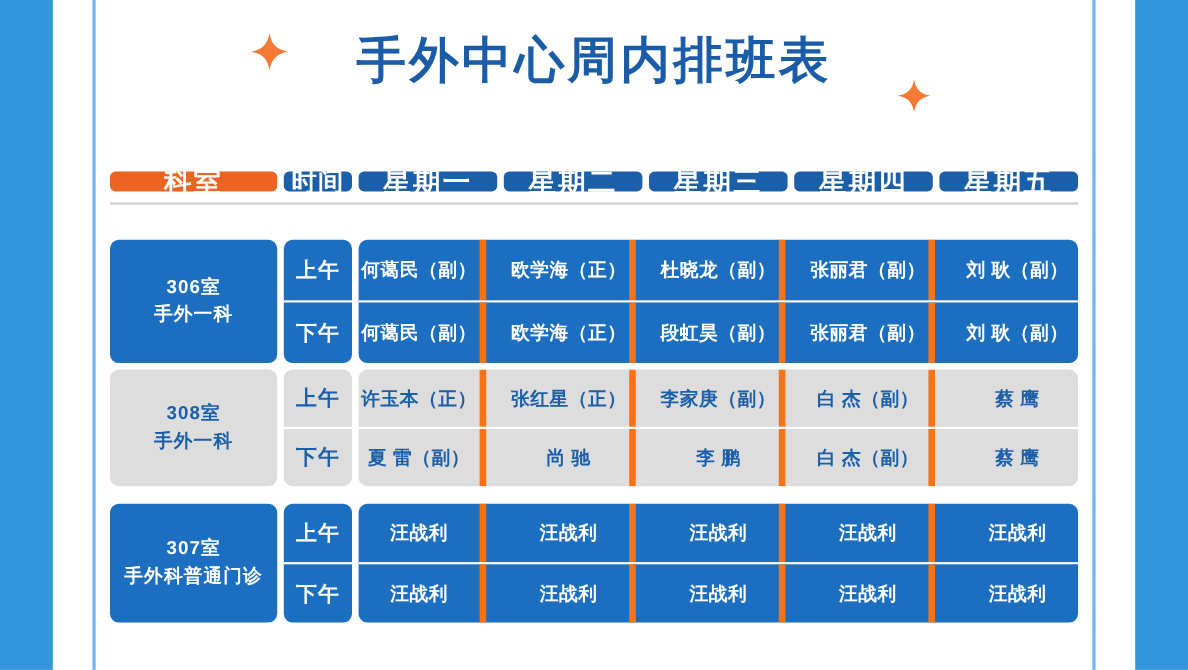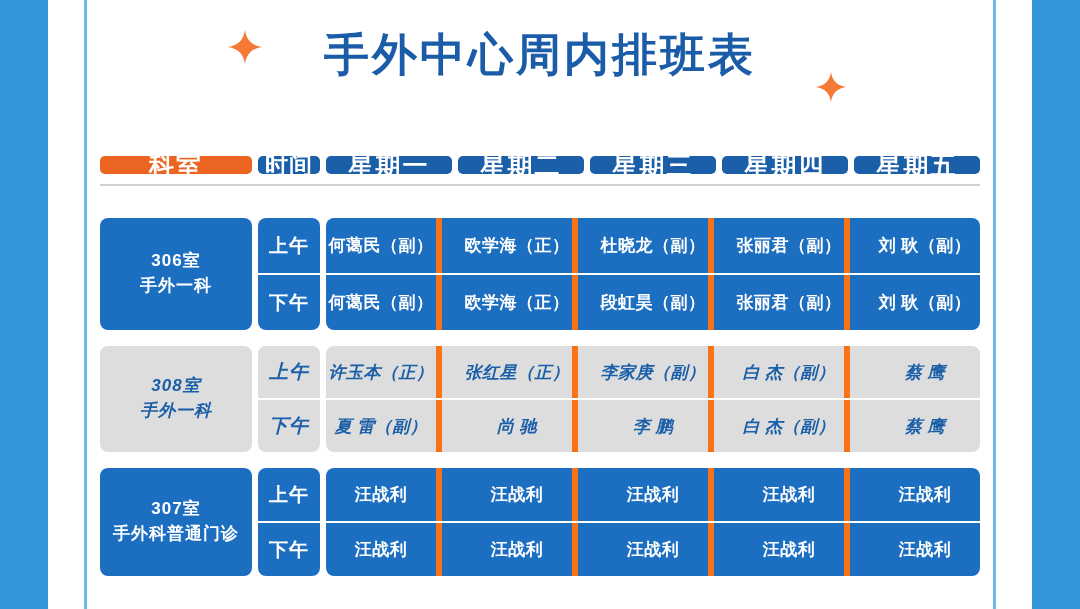--- a/index.html
+++ b/index.html
@@ -103,21 +103,21 @@
     margin: 10px 0 0 0;
     width: 100%;
   }
 
   
   .block {
     display: flex;
     gap: 6px;
     margin-top: 16px;
   }
-  .block.gray  { margin-top: 16px; font-style: italic; }
+  .block.gray  { margin-top: 6px; }
 
   .dept-cell {
     width: 152px;
     border-radius: 8px;
     display: flex;
     flex-direction: column;
     align-items: center;
     justify-content: center;
     box-sizing: border-box;
     text-align: center;

